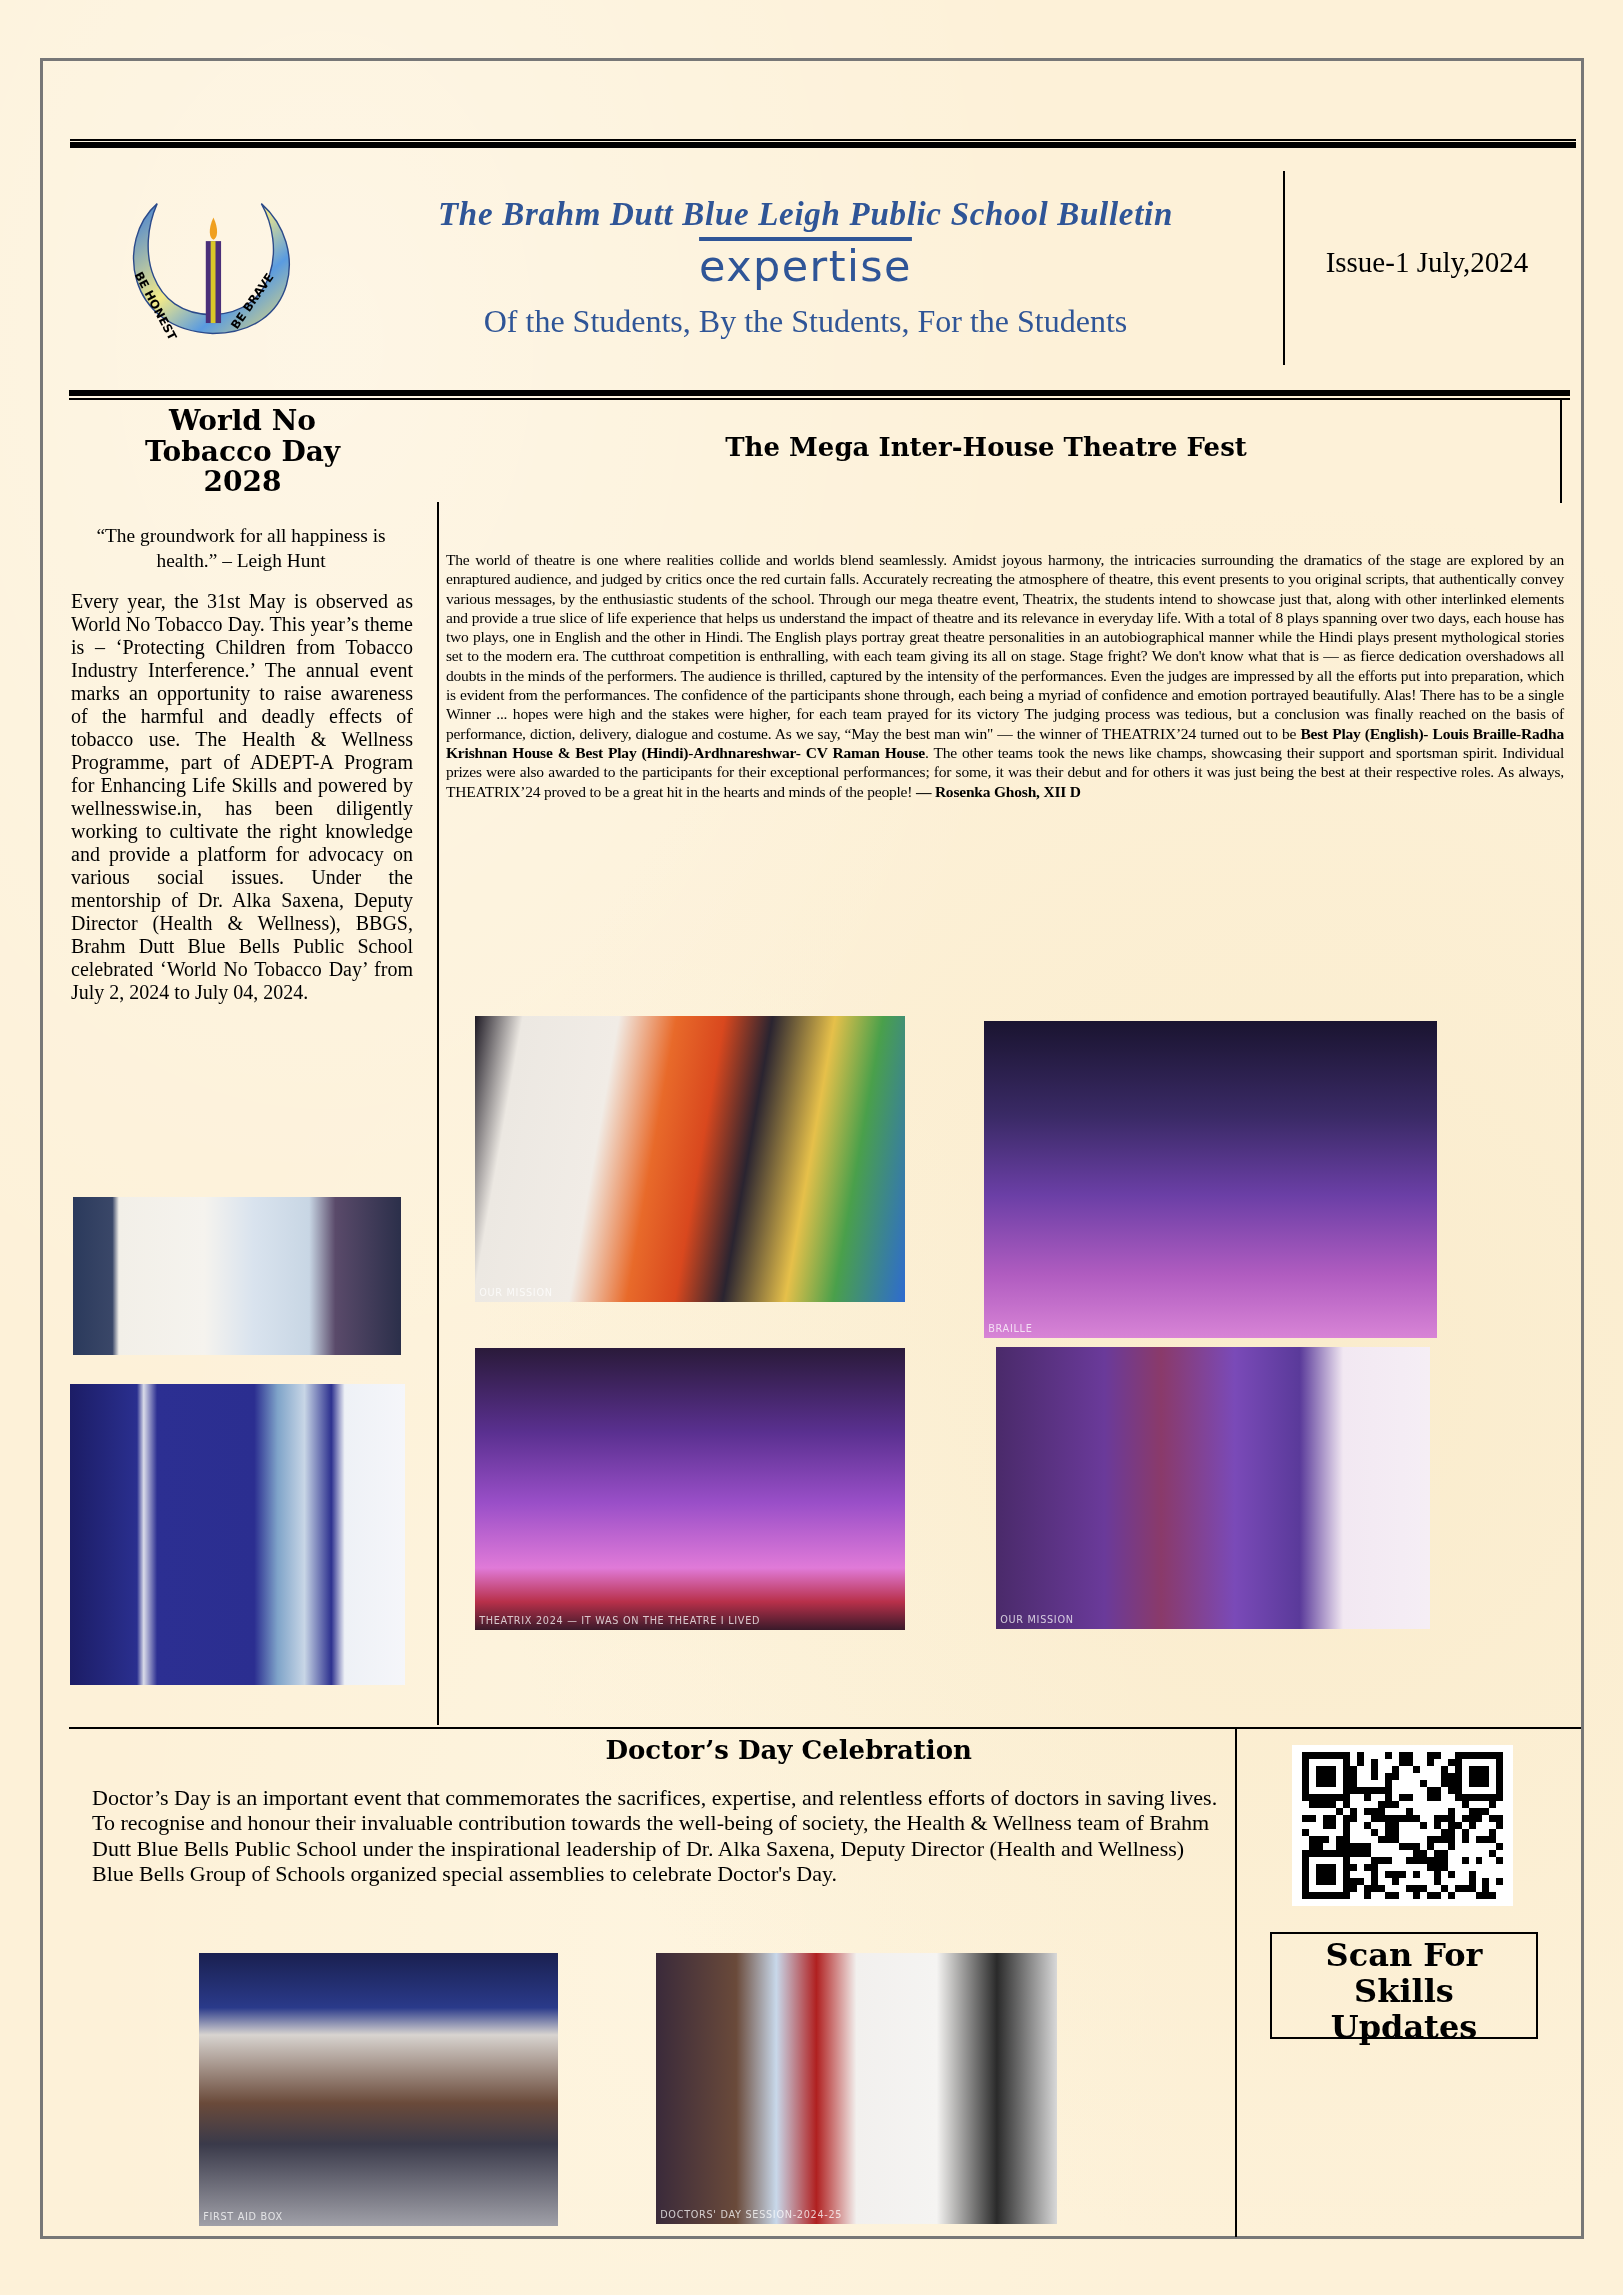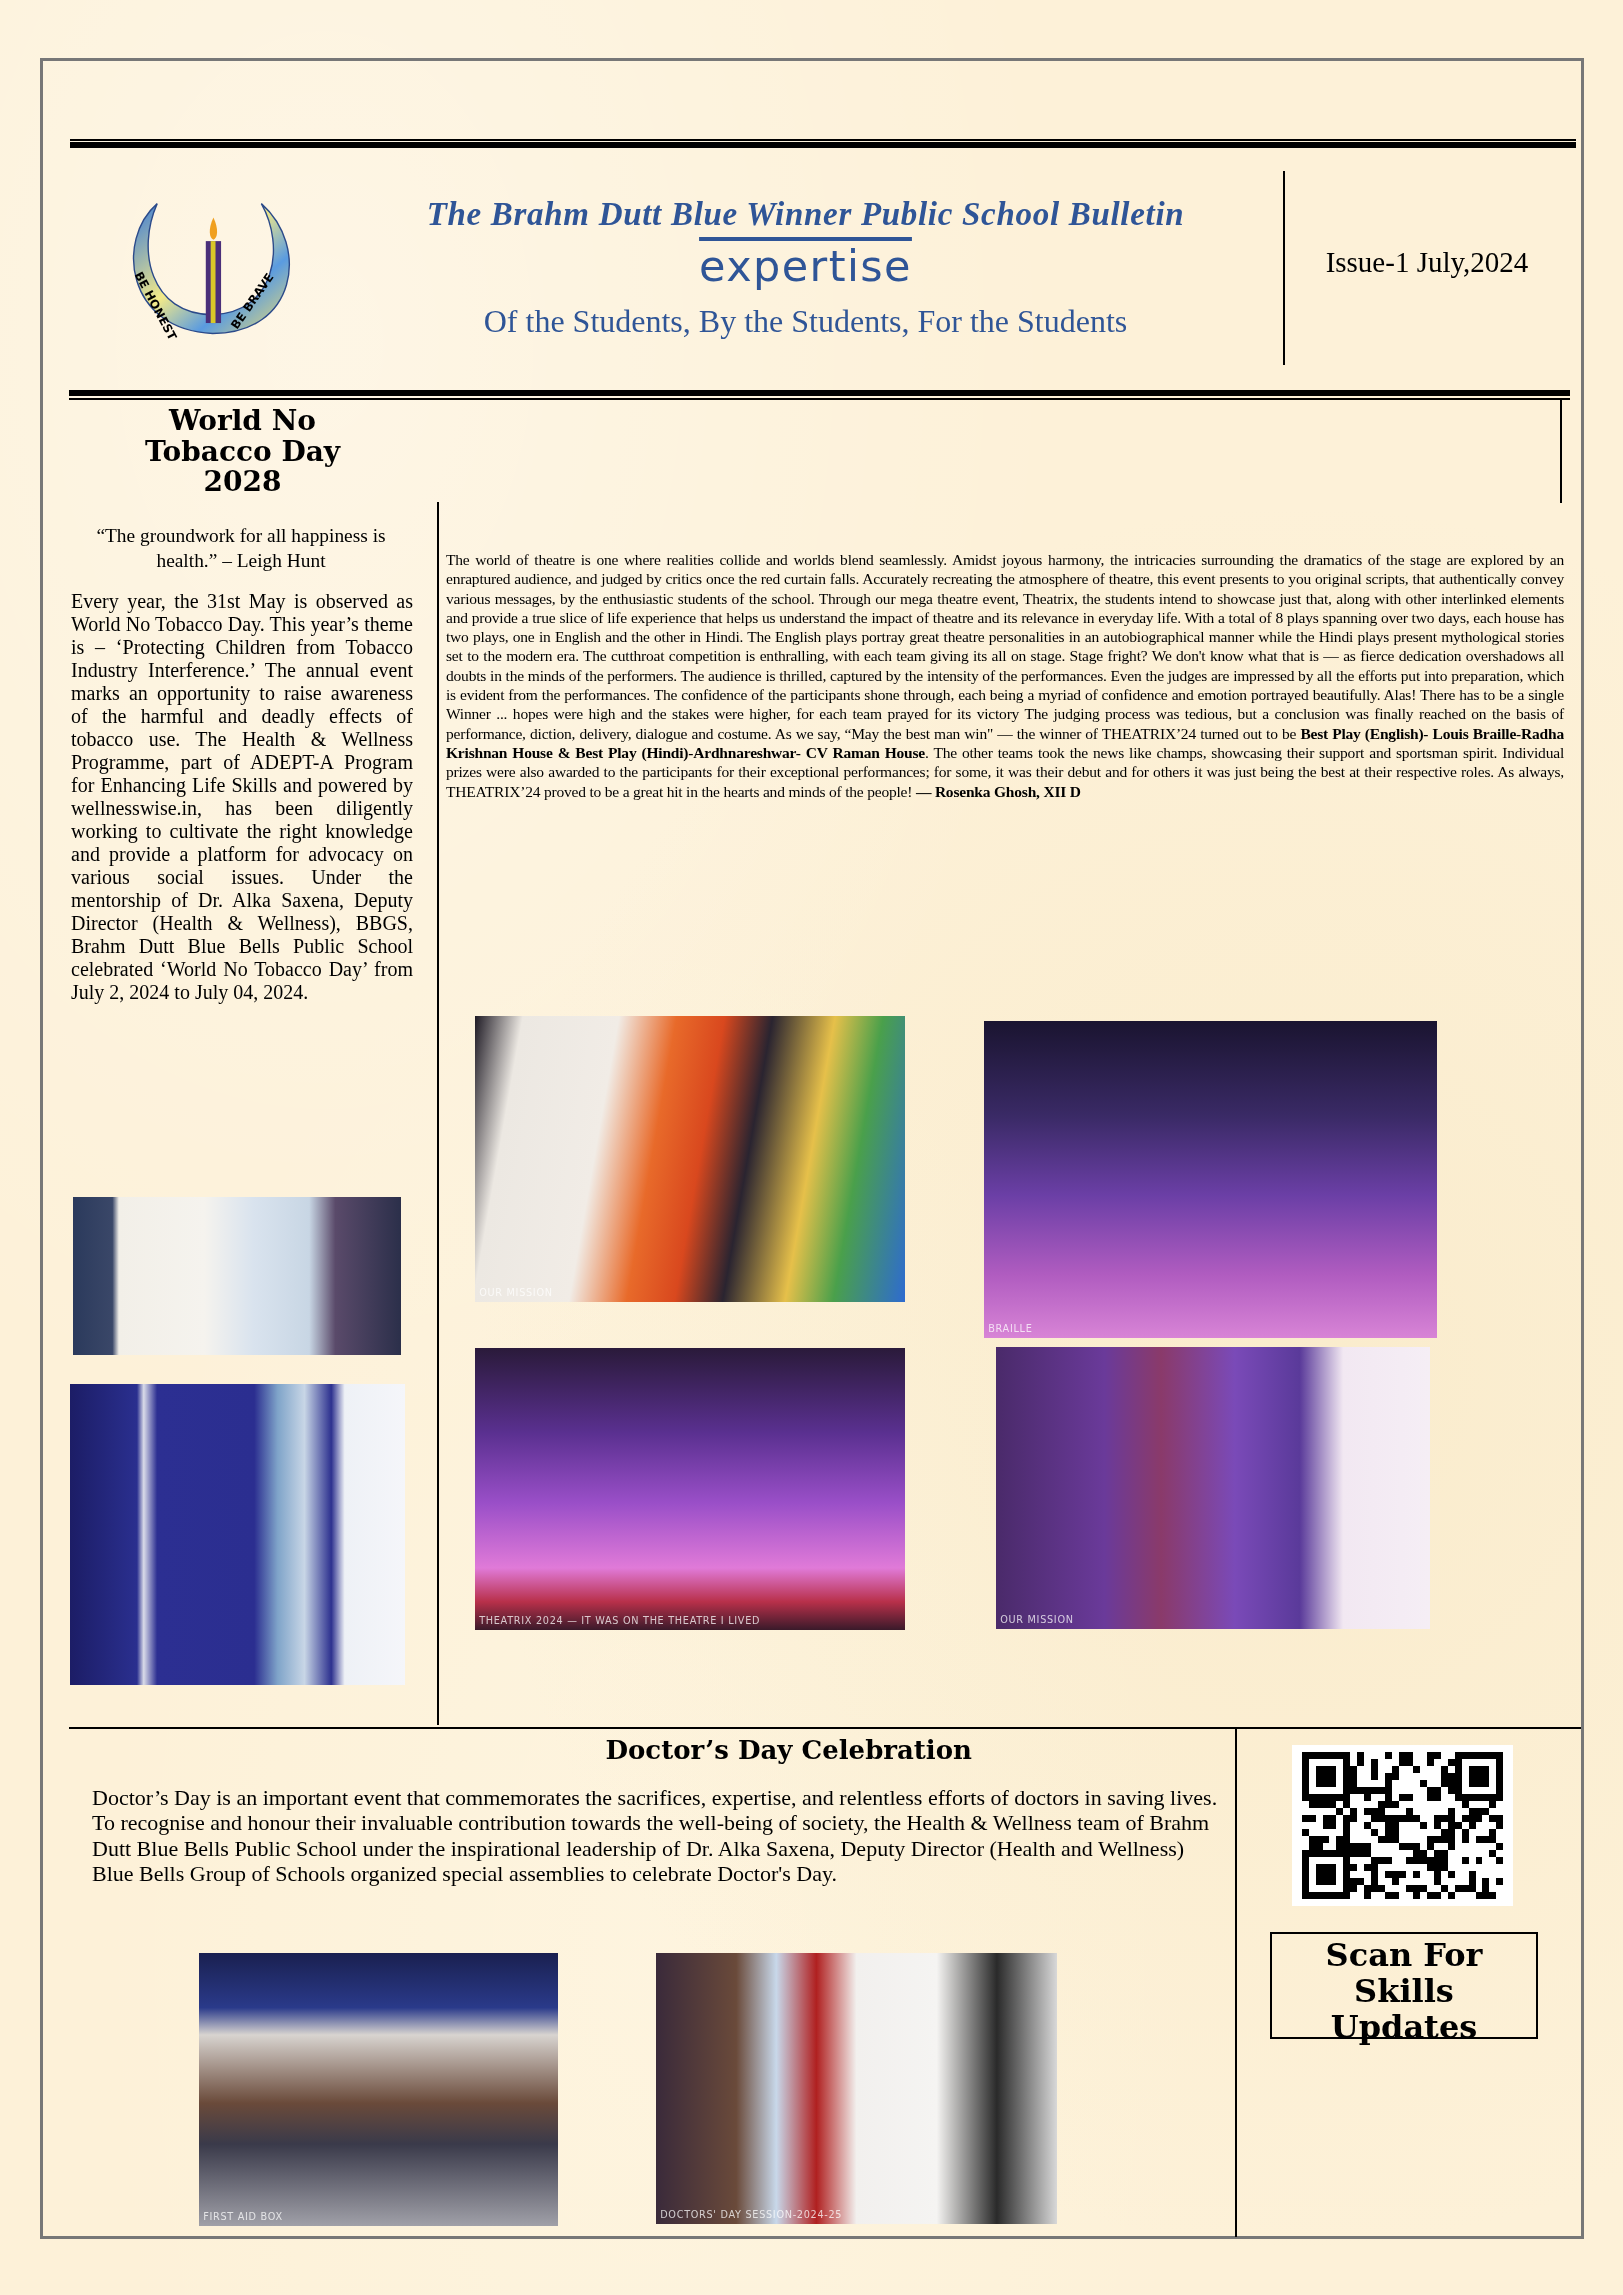--- a/index.html
+++ b/index.html
@@ -125,21 +125,21 @@
     </defs>
     <path d="M 55 18 C -5 70, 10 200, 135 205 C 255 205, 275 80, 205 18 C 240 80, 225 175, 135 178 C 45 178, 25 85, 55 18 Z" fill="url(#cres)" stroke="#2b4a8a" stroke-width="2"></path>
     <rect x="125" y="72" width="22" height="118" fill="#4a2f7a"></rect>
     <rect x="132" y="72" width="7" height="118" fill="#d8c828"></rect>
     <path d="M 136 38 C 128 55, 130 68, 136 70 C 142 68, 144 55, 136 38 Z" fill="#f0a020"></path>
     <text x="22" y="120" font-family="DejaVu Sans, sans-serif" font-weight="bold" font-size="17" fill="#000" transform="rotate(62 22 120)">BE HONEST</text>
     <text x="170" y="200" font-family="DejaVu Sans, sans-serif" font-weight="bold" font-size="17" fill="#000" transform="rotate(-55 170 200)">BE BRAVE</text>
   </svg>
 </div>
 
-<div class="abs header-title">The Brahm Dutt Blue Winner Public School Bulletin</div>
+<div class="abs header-title">The Brahm Dutt Blue Leigh Public School Bulletin</div>
 <div class="abs header-name">expertise</div>
 <div class="abs header-tagline">Of the Students, By the Students, For the Students</div>
 
 <div class="abs vline" style="left:1283px; top:171px; height:194px;"></div>
 <div class="abs issue">Issue-1 July,2024</div>
 
 <div class="abs rule-double-bot" style="left:69px; top:390px; width:1501px;"></div>
 <div class="abs rule-double-top" style="left:69px; top:398px; width:1501px;"></div>
 <div class="abs vline" style="left:1560px; top:399px; height:104px;"></div>
 
@@ -150,20 +150,21 @@
 </div>
 <div class="abs quote">“The groundwork for all happiness is health.” – Leigh Hunt</div>
 <div class="abs wntd-body">Every year, the 31st May is observed as World No Tobacco Day. This year’s theme is – ‘Protecting Children from Tobacco Industry Interference.’ The annual event marks an opportunity to raise awareness of the harmful and deadly effects of tobacco use. The Health &amp; Wellness Programme, part of ADEPT-A Program for Enhancing Life Skills and powered by wellnesswise.in, has been diligently working to cultivate the right knowledge and provide a platform for advocacy on various social issues. Under the mentorship of Dr. Alka Saxena, Deputy Director (Health &amp; Wellness), BBGS, Brahm Dutt Blue Bells Public School celebrated ‘World No Tobacco Day’ from July 2, 2024 to July 04, 2024.</div>
 
 <div class="abs photo ph-wntd1" title="Teacher signing Health &amp; Wellness Programme signature campaign board"></div>
 <div class="abs photo ph-wntd2" title="Student speaking at a podium with microphone"></div>
 
 <div class="abs vline" style="left:437px; top:502px; height:1223px;"></div>
 
 <div class="abs th-title">
+  <div>The Mega Inter-House  Theatre Fest</div>
 </div>
 <div class="abs th-body"><span>The world of theatre is one where realities collide and worlds blend seamlessly. Amidst joyous harmony, the intricacies surrounding the dramatics of the stage are explored by an enraptured audience, and judged by critics once the red curtain falls. Accurately recreating the atmosphere of theatre, this event presents to you original scripts, that authentically convey various messages, by the enthusiastic students of the school. Through our mega theatre event, Theatrix, the students intend to showcase just that, along with other interlinked elements and provide a true slice of life experience that helps us understand the impact of theatre and its relevance in everyday life. With a total of 8 plays spanning over two days, each house has two plays, one in English and the other in Hindi. The English plays portray great theatre personalities in an autobiographical manner while the Hindi plays present mythological stories set to the modern era. The cutthroat competition is enthralling, with each team giving its all on stage. Stage fright? We don't know what that is — as fierce dedication overshadows all doubts in the minds of the performers. The audience is thrilled, captured by the intensity of the performances. Even the judges are impressed by all the efforts put into preparation, which is evident from the performances. The confidence of the participants shone through, each being a myriad of confidence and emotion portrayed beautifully. Alas! There has to be a single Winner ... hopes were high and the stakes were higher, for each team prayed for its victory The judging process was tedious, but a conclusion was finally reached on the basis of performance, diction, delivery, dialogue and costume. As we say, “May the best man win" — the winner of THEATRIX’24 turned out to be </span><b>Best Play (English)- Louis Braille-Radha Krishnan House &amp; Best Play (Hindi)-Ardhnareshwar- CV Raman House</b><span>. The other teams took the news like champs, showcasing their support and sportsman spirit. Individual prizes were also awarded to the participants for their exceptional performances; for some, it was their debut and for others it was just being the best at their respective roles. As always, THEATRIX’24 proved to be a great hit in the hearts and minds of the people! </span><b>— Rosenka Ghosh, XII D</b></div>
 
 <div class="abs photo ph-th1" title="Mythological play on stage beside Our Mission board">
     <span class="cap">OUR MISSION</span>
   </div>
 <div class="abs photo ph-th2" title="English play performers holding Braille signs on purple-lit stage">
     <span class="cap">BRAILLE</span>
   </div>
 <div class="abs photo ph-th3" title="Dance performance in front of THEATRIX 2024 banner">

